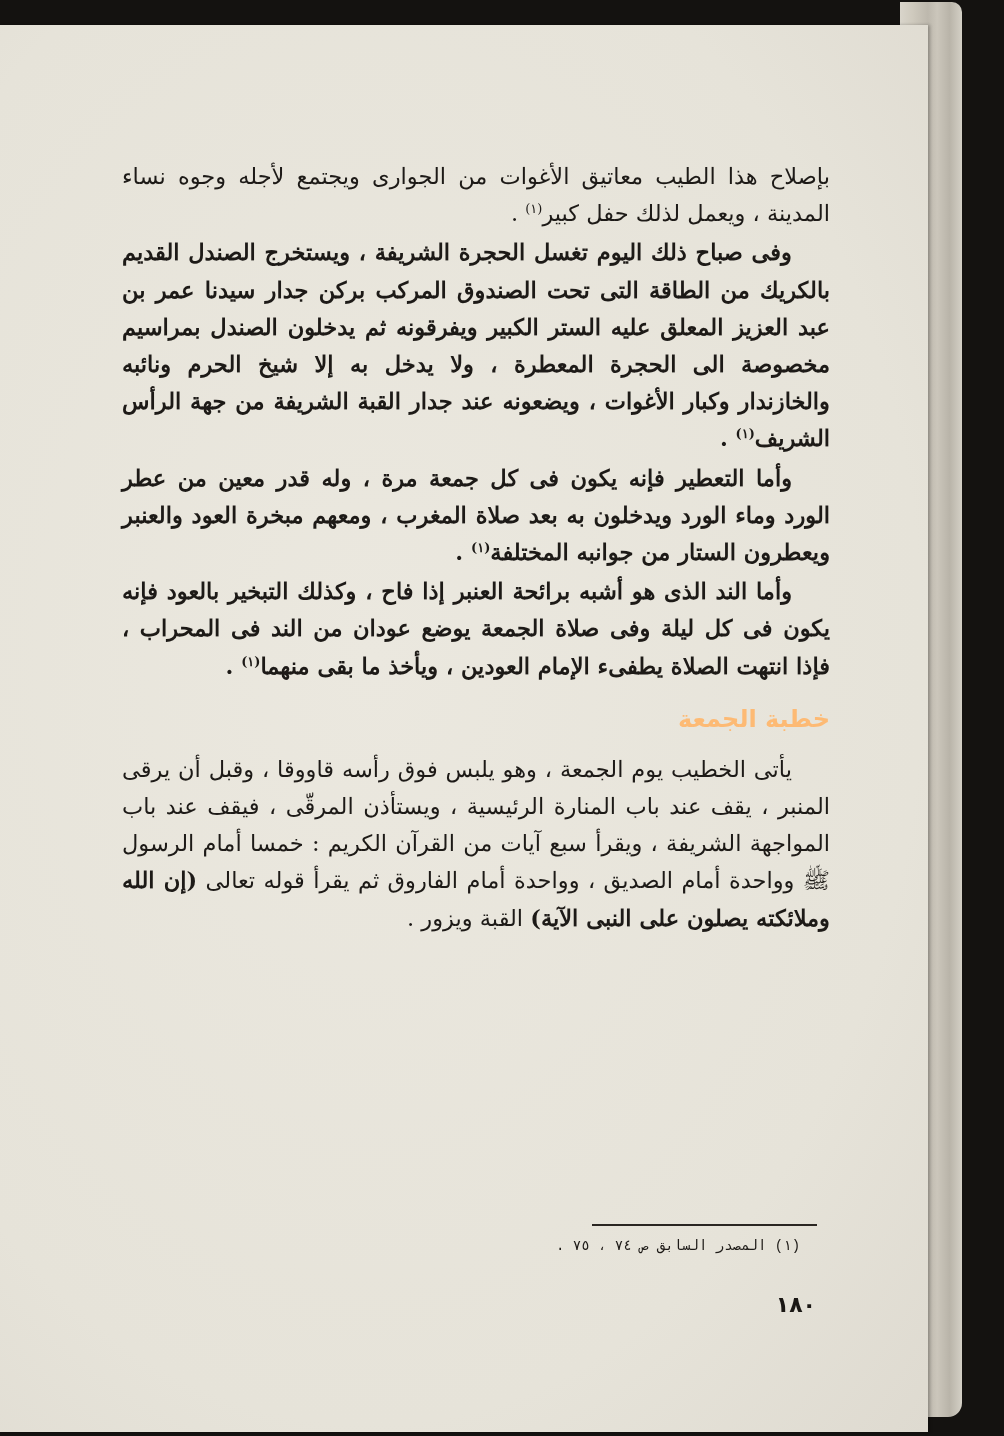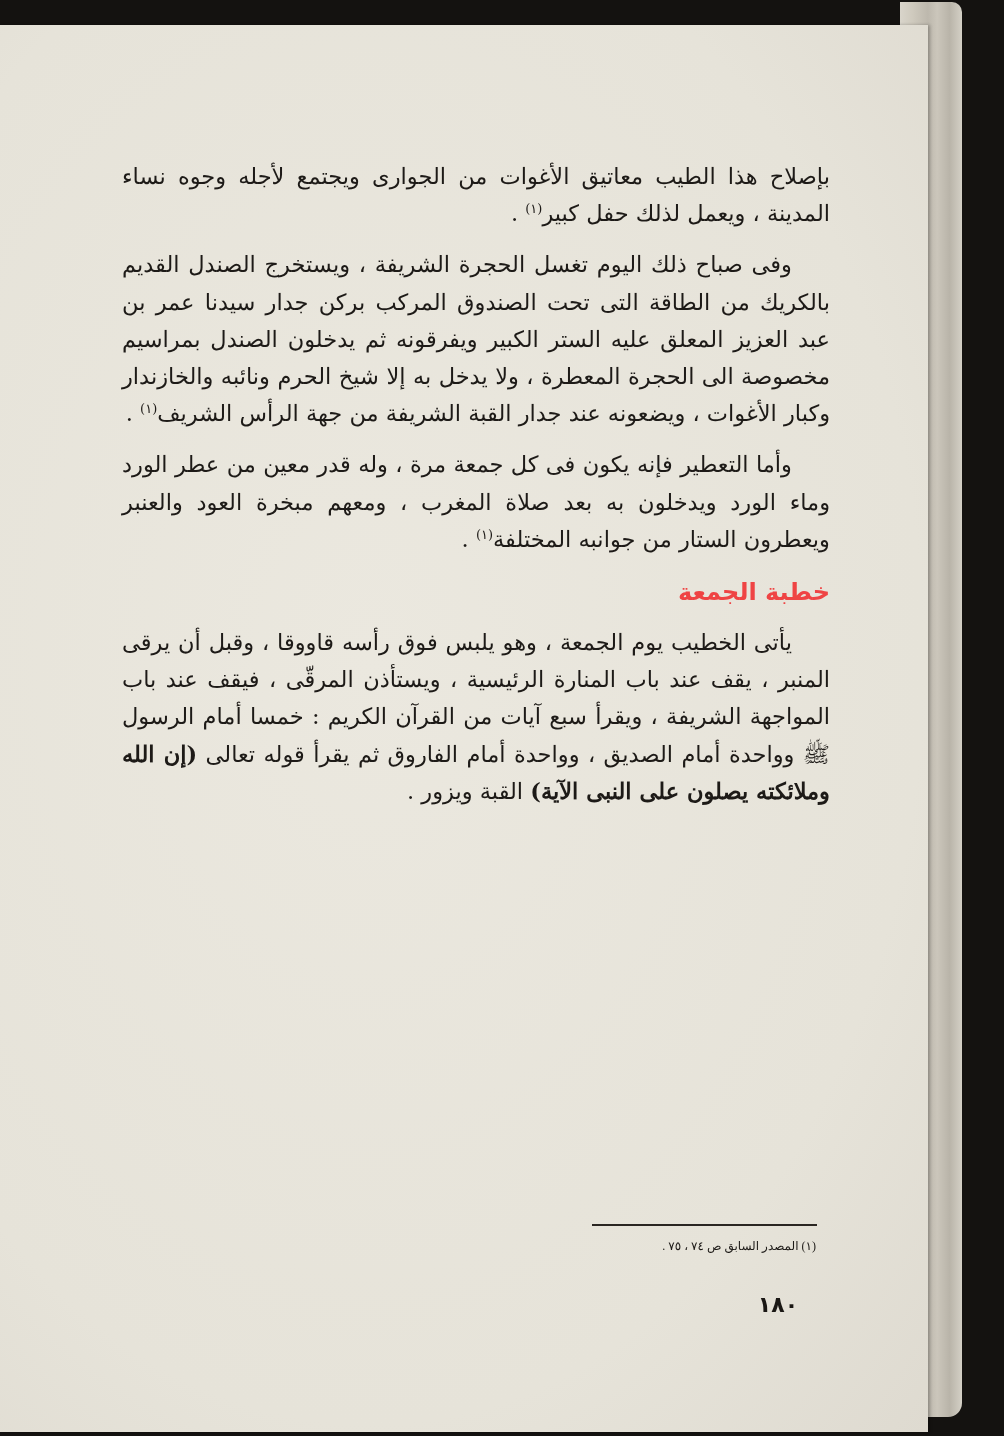--- a/index.html
+++ b/index.html
@@ -18,56 +18,57 @@
       background: #e9e6dc;
       background-image: radial-gradient(ellipse at 40% 45%, #ebe8df 0%, #e6e3d9 70%, #dedad0 100%);
       box-shadow: 2px 0 3px rgba(0,0,0,0.25);
     }
     .text-block {
       position: absolute; left: 122px; top: 158px; width: 708px;
       direction: rtl; text-align: justify; text-align-last: right;
       color: #1d1a17; font-size: 22.5px; line-height: 37.2px;
     }
     .para { margin: 0; text-indent: 38px; }
-    .para.gap { margin-top: 14px; }
+    .para.gap { margin-top: 2px; font-weight: bold; }
     .heading {
       margin: 14px 0 12px 0; font-family: "DejaVu Sans", "Liberation Sans", sans-serif;
-      font-weight: bold; font-size: 24px; line-height: 40px; color: #ef4444;
+      font-weight: bold; font-size: 24px; line-height: 40px; color: #fdba74;
     }
     .bold { font-weight: bold; }
     sup { font-size: 13px; line-height: 0; }
     .fn-rule {
       position: absolute; left: 592px; top: 1224px; width: 225px; height: 0;
       border-top: 2px solid #2a2622;
     }
     .footnote {
       position: absolute; left: 540px; top: 1231px; width: 276px;
-      direction: rtl; text-align: right; color: #1d1a17;
-      font-family: Liberation Serif, serif;
-      font-size: 12px; line-height: 30px;
+      direction: rtl; text-align: center; color: #1d1a17;
+      font-family: Liberation Mono, monospace;
+      font-size: 14px; line-height: 30px;
     }
     .page-number {
       position: absolute; left: 740px; top: 1290px; width: 76px;
-      direction: rtl; text-align: center; color: #1a1714;
+      direction: rtl; text-align: right; color: #1a1714;
       font-family: "DejaVu Sans", "Liberation Sans", sans-serif;
       font-weight: bold; font-size: 22px; line-height: 30px;
     }
   </style>
 </head>
 <body>
 
 <div class="page-block-edge"></div>
 
 <div class="page">
 </div>
 
 <div class="text-block">
   <p class="para" style="text-indent:0"><span>بإصلاح هذا الطيب معاتيق الأغوات من الجوارى ويجتمع لأجله وجوه نساء المدينة ، ويعمل لذلك حفل كبير</span><sup>(١)</sup><span> .</span></p>
   <p class="para gap"><span>وفى صباح ذلك اليوم تغسل الحجرة الشريفة ، ويستخرج الصندل القديم بالكريك من الطاقة التى تحت الصندوق المركب بركن جدار سيدنا عمر بن عبد العزيز المعلق عليه الستر الكبير ويفرقونه ثم يدخلون الصندل بمراسيم مخصوصة الى الحجرة المعطرة ، ولا يدخل به إلا شيخ الحرم ونائبه والخازندار وكبار الأغوات ، ويضعونه عند جدار القبة الشريفة من جهة الرأس الشريف</span><sup>(١)</sup><span> .</span></p>
   <p class="para gap"><span>وأما التعطير فإنه يكون فى كل جمعة مرة ، وله قدر معين من عطر الورد وماء الورد ويدخلون به بعد صلاة المغرب ، ومعهم مبخرة العود والعنبر ويعطرون الستار من جوانبه المختلفة</span><sup>(١)</sup><span> .</span></p>
+  <p class="para gap"><span>وأما الند الذى هو أشبه برائحة العنبر إذا فاح ، وكذلك التبخير بالعود فإنه يكون فى كل ليلة وفى صلاة الجمعة يوضع عودان من الند فى المحراب ، فإذا انتهت الصلاة يطفىء الإمام العودين ، ويأخذ ما بقى منهما</span><sup>(١)</sup><span> .</span></p>
 
   <h2 class="heading">خطبة الجمعة</h2>
 
   <p class="para"><span>يأتى الخطيب يوم الجمعة ، وهو يلبس فوق رأسه قاووقا ، وقبل أن يرقى المنبر ، يقف عند باب المنارة الرئيسية ، ويستأذن المرقّى ، فيقف عند باب المواجهة الشريفة ، ويقرأ سبع آيات من القرآن الكريم : خمسا أمام الرسول ﷺ وواحدة أمام الصديق ، وواحدة أمام الفاروق  ثم يقرأ قوله تعالى </span><span class="bold">(إن الله وملائكته يصلون على النبى الآية)</span><span> القبة ويزور .</span></p>
 </div>
 
 <div class="fn-rule"></div>
 <div class="footnote">(١) المصدر السابق ص ٧٤ ، ٧٥ .</div>
 <div class="page-number">١٨٠</div>
 

